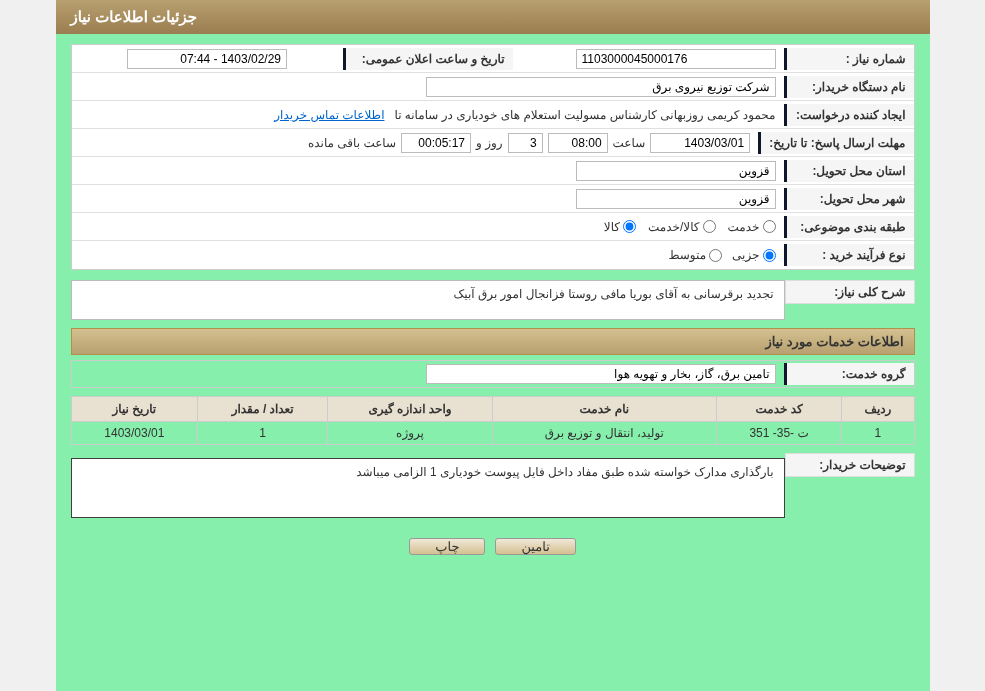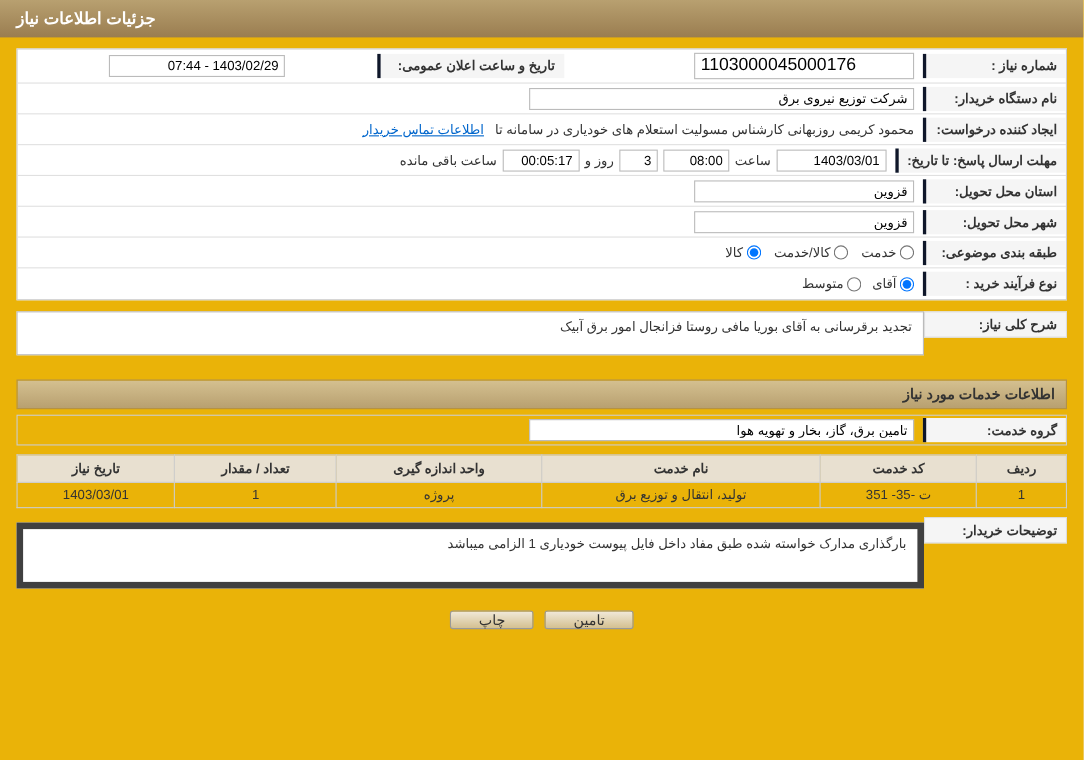--- a/index.html
+++ b/index.html
@@ -3,23 +3,23 @@
   <meta charset="utf-8">
   <style>
     * { box-sizing: border-box; margin: 0; padding: 0; }
     body {
       font-family: Tahoma, Arial, sans-serif;
       font-size: 12px;
       background: #f0f0f0;
       direction: rtl;
     }
     .page-container {
-      width: 985px;
+      width: 874px;
       min-height: 691px;
-      background: #eab308;
+      background: #86efac;
       margin: 0 auto;
     }
     .header-bar {
       background: linear-gradient(to bottom, #b8a070, #9a7d50);
       color: #fff;
       text-align: left;
       padding: 8px 15px;
       font-size: 15px;
       font-weight: bold;
       direction: rtl;
@@ -73,21 +73,21 @@
     .blue-link {
       color: #0066cc;
       text-decoration: underline;
       cursor: pointer;
     }
     .section-title {
       background: linear-gradient(to bottom, #d4c090, #b8a070);
       color: #333;
       font-weight: bold;
       padding: 5px 10px;
-      margin-top: 22px;
+      margin-top: 8px;
       margin-bottom: 5px;
       font-size: 13px;
       border: 1px solid #b0904a;
     }
     .description-box {
       border: 1px solid #bbb;
       background: #fff;
       padding: 6px 10px;
       min-height: 40px;
       margin: 5px 0;
@@ -112,21 +112,21 @@
     table td {
       border: 1px solid #ccc;
       padding: 4px 8px;
       text-align: center;
       color: #333;
     }
     table tr:nth-child(even) td {
       background: #f9f7f3;
     }
     .notes-box {
-      border: 6px solid #404040;
+      border: 1px solid #404040;
       background: #fff;
       min-height: 60px;
       padding: 6px 10px;
       margin: 5px 0;
       direction: rtl;
       color: #333;
     }
     .footer-buttons {
       display: flex;
       justify-content: center;
@@ -163,21 +163,21 @@
       display: flex;
       align-items: center;
       gap: 10px;
       flex-wrap: wrap;
     }
     .number-input {
       width: 180px;
       border: 1px solid #bbb;
       padding: 2px 5px;
       font-family: Tahoma, Arial, sans-serif;
-      font-size: 16px;
+      font-size: 12px;
       direction: ltr;
       text-align: left;
       margin-left: 16px;
     }
     .content-wrapper {
       position: relative;
       z-index: 1;
     }
   </style>
 </head>
@@ -272,21 +272,21 @@
             </div>
           </div>
         </div>
 
         <div class="row">
           <span class="label-cell">نوع فرآیند خرید :</span>
           <div class="value-cell">
             <div class="purchase-type-row">
               <div class="radio-item">
                 <input type="radio" name="purchase" checked="" style="">
-                <span>آقای</span>
+                <span>جزیی</span>
               </div>
               <div class="radio-item">
                 <input type="radio" name="purchase" style="">
                 <span>متوسط</span>
               </div>
               <span style="color:#444;font-size:11px;"></span>
             </div>
           </div>
         </div>
 

